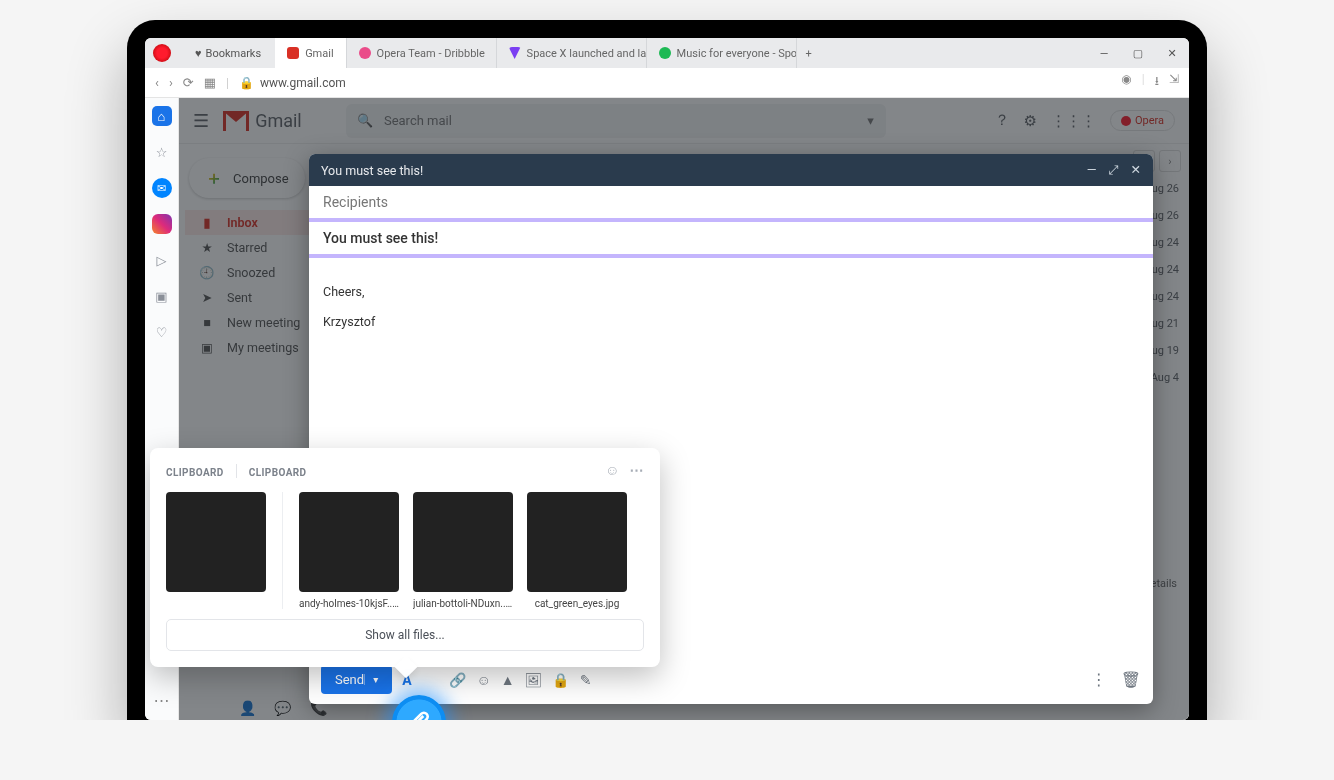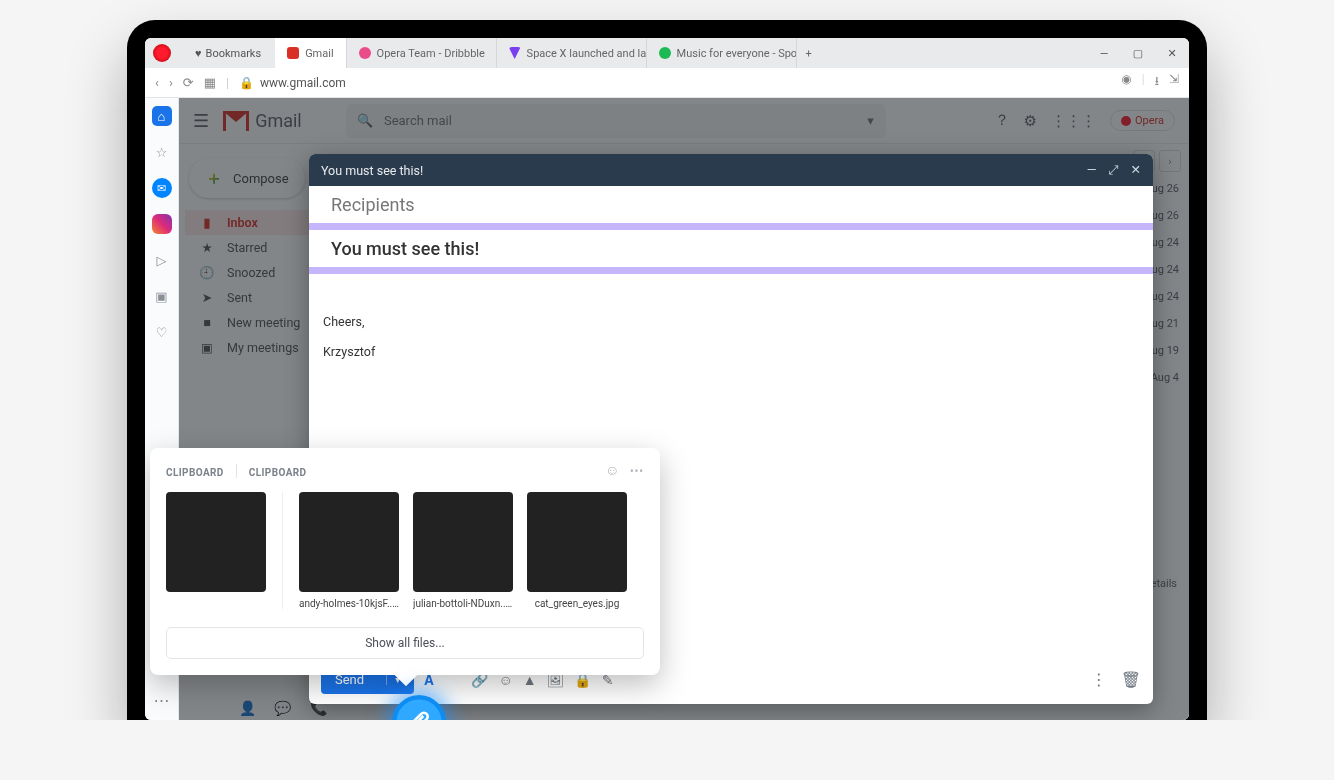--- a/index.html
+++ b/index.html
@@ -56,45 +56,45 @@
 .g-pager{ position:absolute; top:6px; right:8px; display:flex; gap:4px;}
 .g-pager span{ width:22px; height:22px; border:1px solid #ddd; border-radius:3px; display:flex;align-items:center;justify-content:center;color:#888;font-size:11px;cursor:pointer;}
 .dates { position:absolute; right:10px; top:38px; display:flex; flex-direction:column; gap:14px; font-size:11px; color:#5f6368; text-align:right;}
 .status-line{ position:absolute; right:12px; bottom:130px; font-size:11px; color:#666;}
 .status-line .det{ margin-left:8px;}
 .g-chat-icons{ position:absolute; left:60px; bottom:4px; display:flex; gap:18px; color:#5f6368; font-size:14px;}
 
 .compose-dialog { position:absolute; top:56px; left:130px; right:36px; bottom:16px; background:#fff; border-radius:6px; box-shadow:0 6px 24px rgba(0,0,0,.35); display:flex; flex-direction:column; overflow:hidden; z-index:5;}
 .cd-head{ background:#2a3b4d; color:#e8eaed; font-size:12.5px; padding:8px 12px; display:flex; align-items:center;}
 .cd-head .ctr{ margin-left:auto; display:flex; gap:12px; color:#cfd8e0; cursor:pointer;}
-.cd-row{ padding:8px 22px; font-size:18px; color:#777; border-bottom:7px solid #c4b5fd;}
+.cd-row{ padding:8px 14px; font-size:14px; color:#777; border-bottom:4px solid #c4b5fd;}
 .cd-subj{ color:#333; font-weight:500;}
 .cd-body{ flex:1; padding:10px 14px; font-size:12.5px; color:#333; line-height:1.9;}
 .cd-body p{ margin-bottom:6px;}
 .cd-foot{ padding:10px 12px; display:flex; align-items:center; gap:10px;}
-.send{ background:#1a73e8; color:#fff; border-radius:4px; padding:7px 14px; font-size:13px; display:flex; align-items:center; gap:22px; cursor:pointer;}
+.send{ background:#1a73e8; color:#fff; border-radius:4px; padding:7px 14px; font-size:13px; display:flex; align-items:center; gap:0; cursor:pointer;}
 .send .sep{ border-left:1px solid rgba(255,255,255,.4); padding-left:8px; font-size:10px;}
 .foot-ico{ color:#6f7780; font-size:14px; cursor:pointer;}
 .foot-right{ margin-left:auto; display:flex; gap:14px; color:#6f7780; cursor:pointer;}
 
 .easyfiles{ position:absolute; left:5px; top:350px; width:510px; background:#fff; border-radius:8px; box-shadow:0 10px 30px rgba(0,0,0,.25); padding:14px 16px 16px; z-index:20;}
 .ef-head{ display:flex; align-items:flex-end; font-size:10px; letter-spacing:.4px; color:#7c828b; font-weight:700;}
 .ef-head .sep{ width:1px; height:14px; background:#e2e4e8; margin:0 12px;}
 .ef-head .spacer{flex:1;}
 .ef-head .ico{ color:#a7adb6; font-size:14px; margin-left:10px; cursor:pointer;}
 .ef-row{ display:flex; gap:14px; margin-top:14px; align-items:flex-start;}
 .thumb{ width:100px; display:flex; flex-direction:column; align-items:center; gap:6px; cursor:pointer;}
 .thumb .img{ width:100px; height:100px; border-radius:4px; background:#222; }
 .surf{ background:linear-gradient(#d9e4ea 0 40%,#8aa4b1 40% 58%,#b9cdd8 58% 100%);}
 .stars{ background:radial-gradient(1px 1px at 20% 30%,#fff,transparent),radial-gradient(1px 1px at 60% 60%,#fff,transparent),radial-gradient(1px 1px at 80% 20%,#fff,transparent),linear-gradient(#0b1730,#1a2c50);}
 .moon{ background:radial-gradient(circle at 50% 50%,#dcdcdc 0 32px,#0a0a0a 33px);}
 .cat{ background:linear-gradient(135deg,#caa17a,#8c6a4d,#e8d5c3);}
 .thumb .cap{ font-size:10px; color:#444; text-align:center; white-space:nowrap; overflow:hidden; text-overflow:ellipsis; max-width:100px;}
 .vline{ width:1px; align-self:stretch; background:#eceef1; margin:0 2px;}
-.showall{ margin-top:18px; border:1px solid #e3e5e9; border-radius:5px; text-align:center; padding:8px; font-size:12px; color:#4b5058; cursor:pointer;}
+.showall{ margin-top:10px; border:1px solid #e3e5e9; border-radius:5px; text-align:center; padding:8px; font-size:12px; color:#4b5058; cursor:pointer;}
 .ef-tail{ position:absolute; bottom:-8px; left:248px; width:16px; height:16px; background:#fff; transform:rotate(45deg); box-shadow:3px 3px 6px rgba(0,0,0,.08);}
 
 .attach-glow{ position:absolute; left:247px; top:597px; width:54px; height:54px; border-radius:50%; background:radial-gradient(circle,#2ea9ff 0 58%,#0d8df2 60% 100%); box-shadow:0 0 18px 6px rgba(24,140,255,.55); display:flex; align-items:center; justify-content:center; z-index:25; cursor:pointer;}
 .attach-glow svg{ width:26px; height:26px; stroke:#fff; stroke-width:2.4; fill:none;}
 </style>
 </head>
 <body>
 
 <div class="laptop">
  <div class="screen">
@@ -253,21 +253,21 @@
           <span>You must see this!</span>
           <div class="ctr">
             <span>—</span>
             <span>⤢</span>
             <span>✕</span>
           </div>
         </div>
         <div class="cd-row"><span>Recipients</span></div>
         <div class="cd-row cd-subj"><span>You must see this!</span></div>
         <div class="cd-body">
-          <p style="margin-top:26px">Cheers,</p>
+          <p style="margin-top:12px">Cheers,</p>
           <p>Krzysztof</p>
         </div>
         <div class="cd-foot">
           <div class="send">
             <span>Send</span>
             <span class="sep">▾</span>
           </div>
           <span class="foot-ico" style="color:#1a73e8;font-weight:bold">A</span>
           <span class="foot-ico" style="opacity:0">📎</span>
           <span class="foot-ico">🔗</span>

